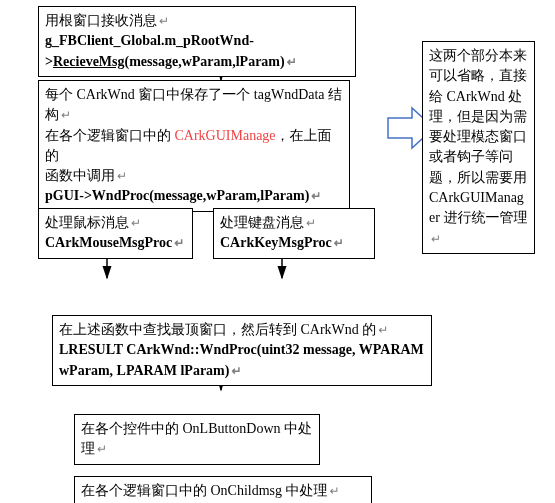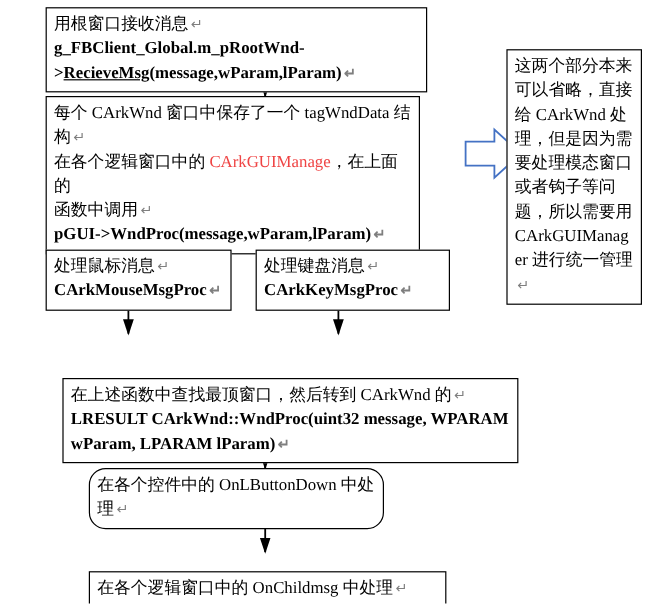--- a/index.html
+++ b/index.html
@@ -127,21 +127,21 @@
       <span>在上述函数中查找最顶窗口，然后转到 CArkWnd 的</span><span class="ret">↵</span>
     </div>
     <div class="bold">
       <span>LRESULT  CArkWnd::WndProc(uint32  message,  WPARAM</span>
     </div>
     <div class="bold">
       <span>wParam, LPARAM    lParam)</span><span class="ret">↵</span>
     </div>
   </div>
 
-  <div class="box" style="left:74px; top:390px; width:246px;border-radius:14px;">
+  <div class="box" style="left:74px; top:414px; width:246px;">
     <span>在各个控件中的 OnLButtonDown 中处理</span><span class="ret">↵</span>
   </div>
 
   <div class="box" style="left:74px; top:460px; width:298px;margin-top:16px;">
     <span>在各个逻辑窗口中的 OnChildmsg 中处理</span><span class="ret">↵</span>
   </div>
 
   <div class="box" style="left:422px; top:41px; width:113px;">
     <div><span>这两个部分本来</span></div>
     <div><span>可以省略，直接</span></div>

